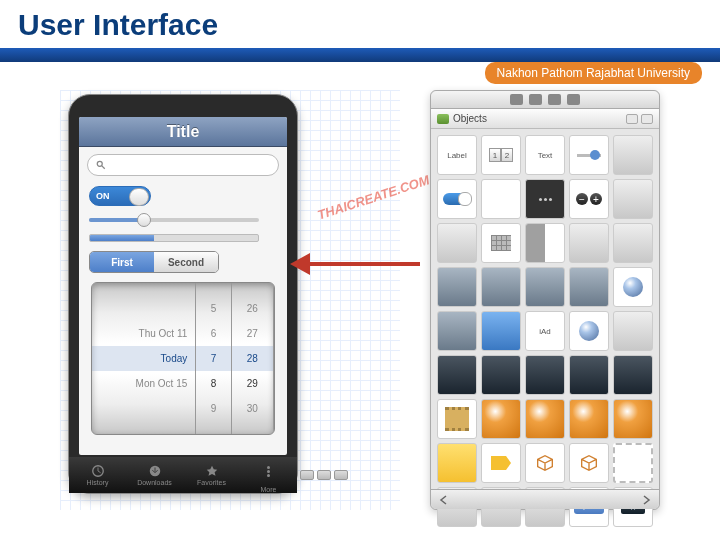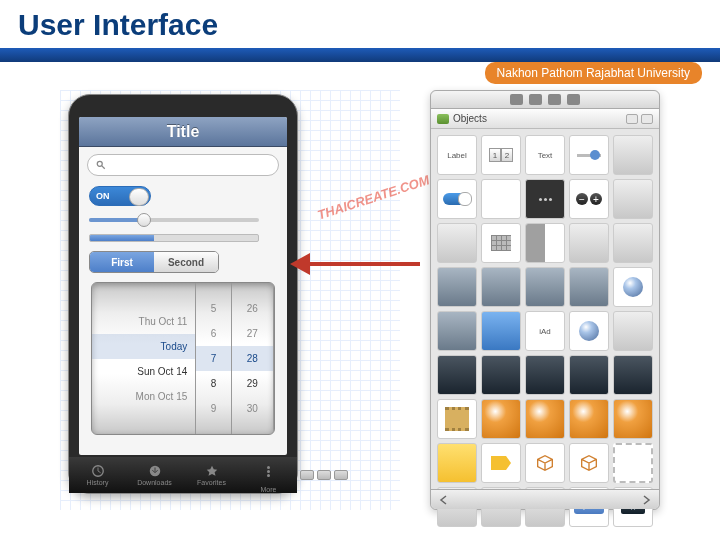--- a/index.html
+++ b/index.html
@@ -111,21 +111,20 @@
             </div>
           <div class="seg">
             <div class="seg-a">First</div>
             <div class="seg-b">Second</div>
           </div>
         </div>
         <div class="picker">
           <div class="pcol pc1">
             <div class="prow dim">Thu Oct 11</div>
             <div class="prow sel">Today</div>
-            <div class="prow">Sun Oct 14</div>
             <div class="prow dim">Mon Oct 15</div>
           </div>
           <div class="pcol pc2">
             <div class="prow dim">5</div>
             <div class="prow dim">6</div>
             <div class="prow sel">7</div>
             <div class="prow">8</div>
             <div class="prow dim">9</div>
           </div>
           <div class="pcol pc3">

